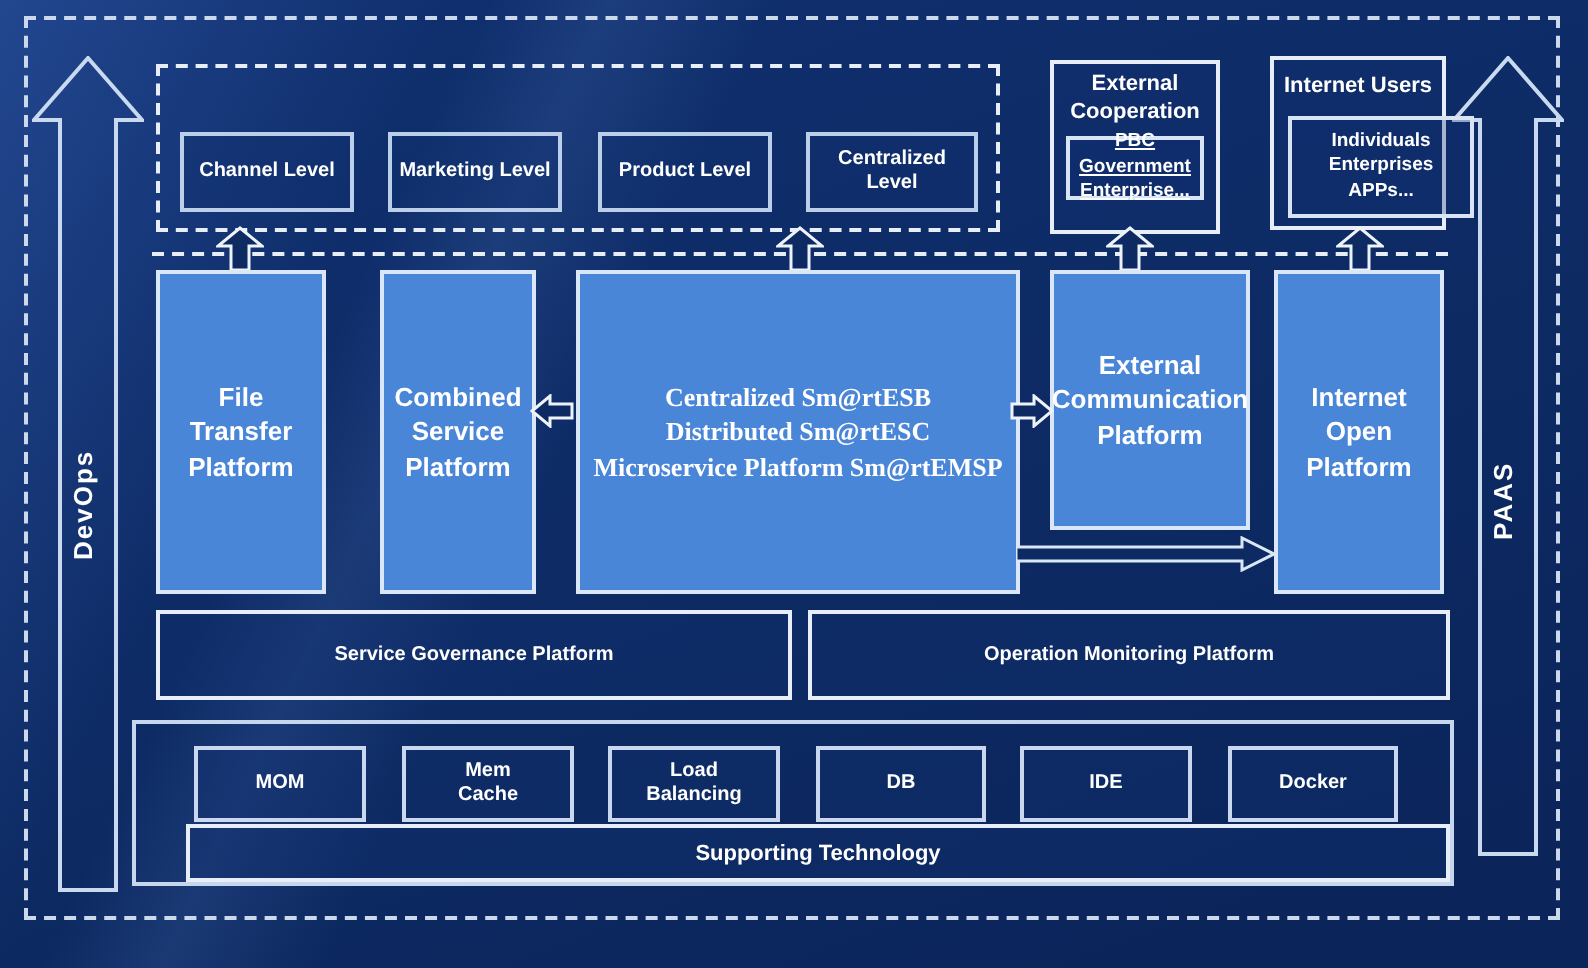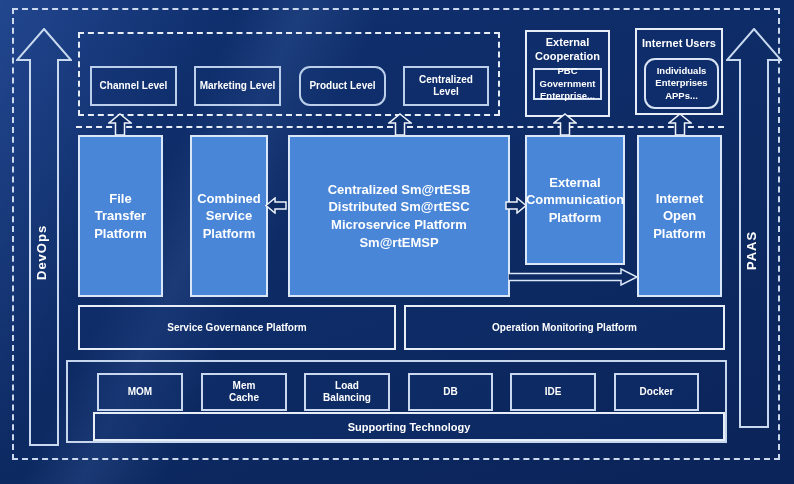--- a/index.html
+++ b/index.html
@@ -65,33 +65,33 @@
   <div class="abs v-label" style="left:34px;top:206px;width:20px;height:74px;">DevOps</div>
 
   <svg class="abs" style="left:726px;top:28px;" width="56" height="400" viewBox="0 0 56 400">
     <path d="M28,1 L55,32 L42,32 L42,399 L14,399 L14,32 L1,32 Z" fill="none" stroke="#c9daf0" stroke-width="2"></path>
   </svg>
   <div class="abs v-label" style="left:744px;top:218px;width:20px;height:52px;">PAAS</div>
 
   <div class="abs levels-frame"></div>
   <div class="abs center dark-box lvl" style="left:90px;top:66px;width:87px;height:40px;">Channel Level</div>
   <div class="abs center dark-box lvl" style="left:194px;top:66px;width:87px;height:40px;">Marketing Level</div>
-  <div class="abs center dark-box lvl" style="left:299px;top:66px;width:87px;height:40px;border-radius:11px;">Product Level</div>
+  <div class="abs center dark-box lvl" style="left:299px;top:66px;width:87px;height:40px;">Product Level</div>
   <div class="abs center dark-box lvl" style="left:403px;top:66px;width:86px;height:40px;">Centralized Level</div>
 
   <div class="abs top-unit" style="left:525px;top:30px;width:85px;height:87px;">
     <div class="center top-unit-title ml" style="height:36px;">External
 Cooperation</div>
-    <div class="abs center top-unit-inner ml" style="left:6px;top:36px;width:69px;height:32px;">PBC Government
+    <div class="abs center top-unit-inner ml" style="left:6px;top:36px;width:69px;height:32px;text-decoration:underline;">PBC Government
 Enterprise...</div>
   </div>
 
   <div class="abs top-unit" style="left:635px;top:28px;width:88px;height:87px;">
     <div class="center top-unit-title" style="height:28px;">Internet Users</div>
-    <div class="abs center top-unit-inner ml" style="left:7px;top:28px;width:75px;height:51px;border-radius:11px;">Individuals
+    <div class="abs center top-unit-inner ml" style="left:7px;top:28px;width:93px;height:51px;">Individuals
 Enterprises
 APPs...</div>
   </div>
 
   <div class="abs dash-line"></div>
 
   <svg class="abs" style="left:108px;top:113px;" width="24" height="23" viewBox="0 0 24 23">
     <path d="M12,1 L23,10 L16.5,10 L16.5,22 L7.5,22 L7.5,10 L1,10 Z" fill="#0d2a63" stroke="#eef3fa" stroke-width="1.5"></path>
   </svg>
   <svg class="abs" style="left:388px;top:113px;" width="24" height="23" viewBox="0 0 24 23">
@@ -103,21 +103,21 @@
   <svg class="abs" style="left:668px;top:113px;" width="24" height="23" viewBox="0 0 24 23">
     <path d="M12,1 L23,10 L16.5,10 L16.5,22 L7.5,22 L7.5,10 L1,10 Z" fill="#0d2a63" stroke="#eef3fa" stroke-width="1.5"></path>
   </svg>
 
   <div class="abs center panel ml" style="left:78px;top:135px;width:85px;height:162px;">File
 Transfer
 Platform</div>
   <div class="abs center panel ml" style="left:190px;top:135px;width:78px;height:162px;">Combined
 Service
 Platform</div>
-  <div class="abs center panel ml" style="left:288px;top:135px;width:222px;height:162px;">Centralized Sm@rtESB
+  <div class="abs center panel ml" style="left:288px;top:135px;width:222px;height:162px;font-family:Liberation Serif, serif;">Centralized Sm@rtESB
 Distributed Sm@rtESC
 Microservice Platform Sm@rtEMSP</div>
   <div class="abs center panel ml" style="left:525px;top:135px;width:100px;height:130px;">External
 Communication
 Platform</div>
 
   <svg class="abs" style="left:265px;top:197px;" width="22" height="17" viewBox="0 0 22 17">
     <path d="M1,8.5 L10,1 L10,5 L21,5 L21,12 L10,12 L10,16 Z" fill="#0d2a63" stroke="#eef3fa" stroke-width="1.5"></path>
   </svg>
   <svg class="abs" style="left:505px;top:197px;" width="22" height="17" viewBox="0 0 22 17">

